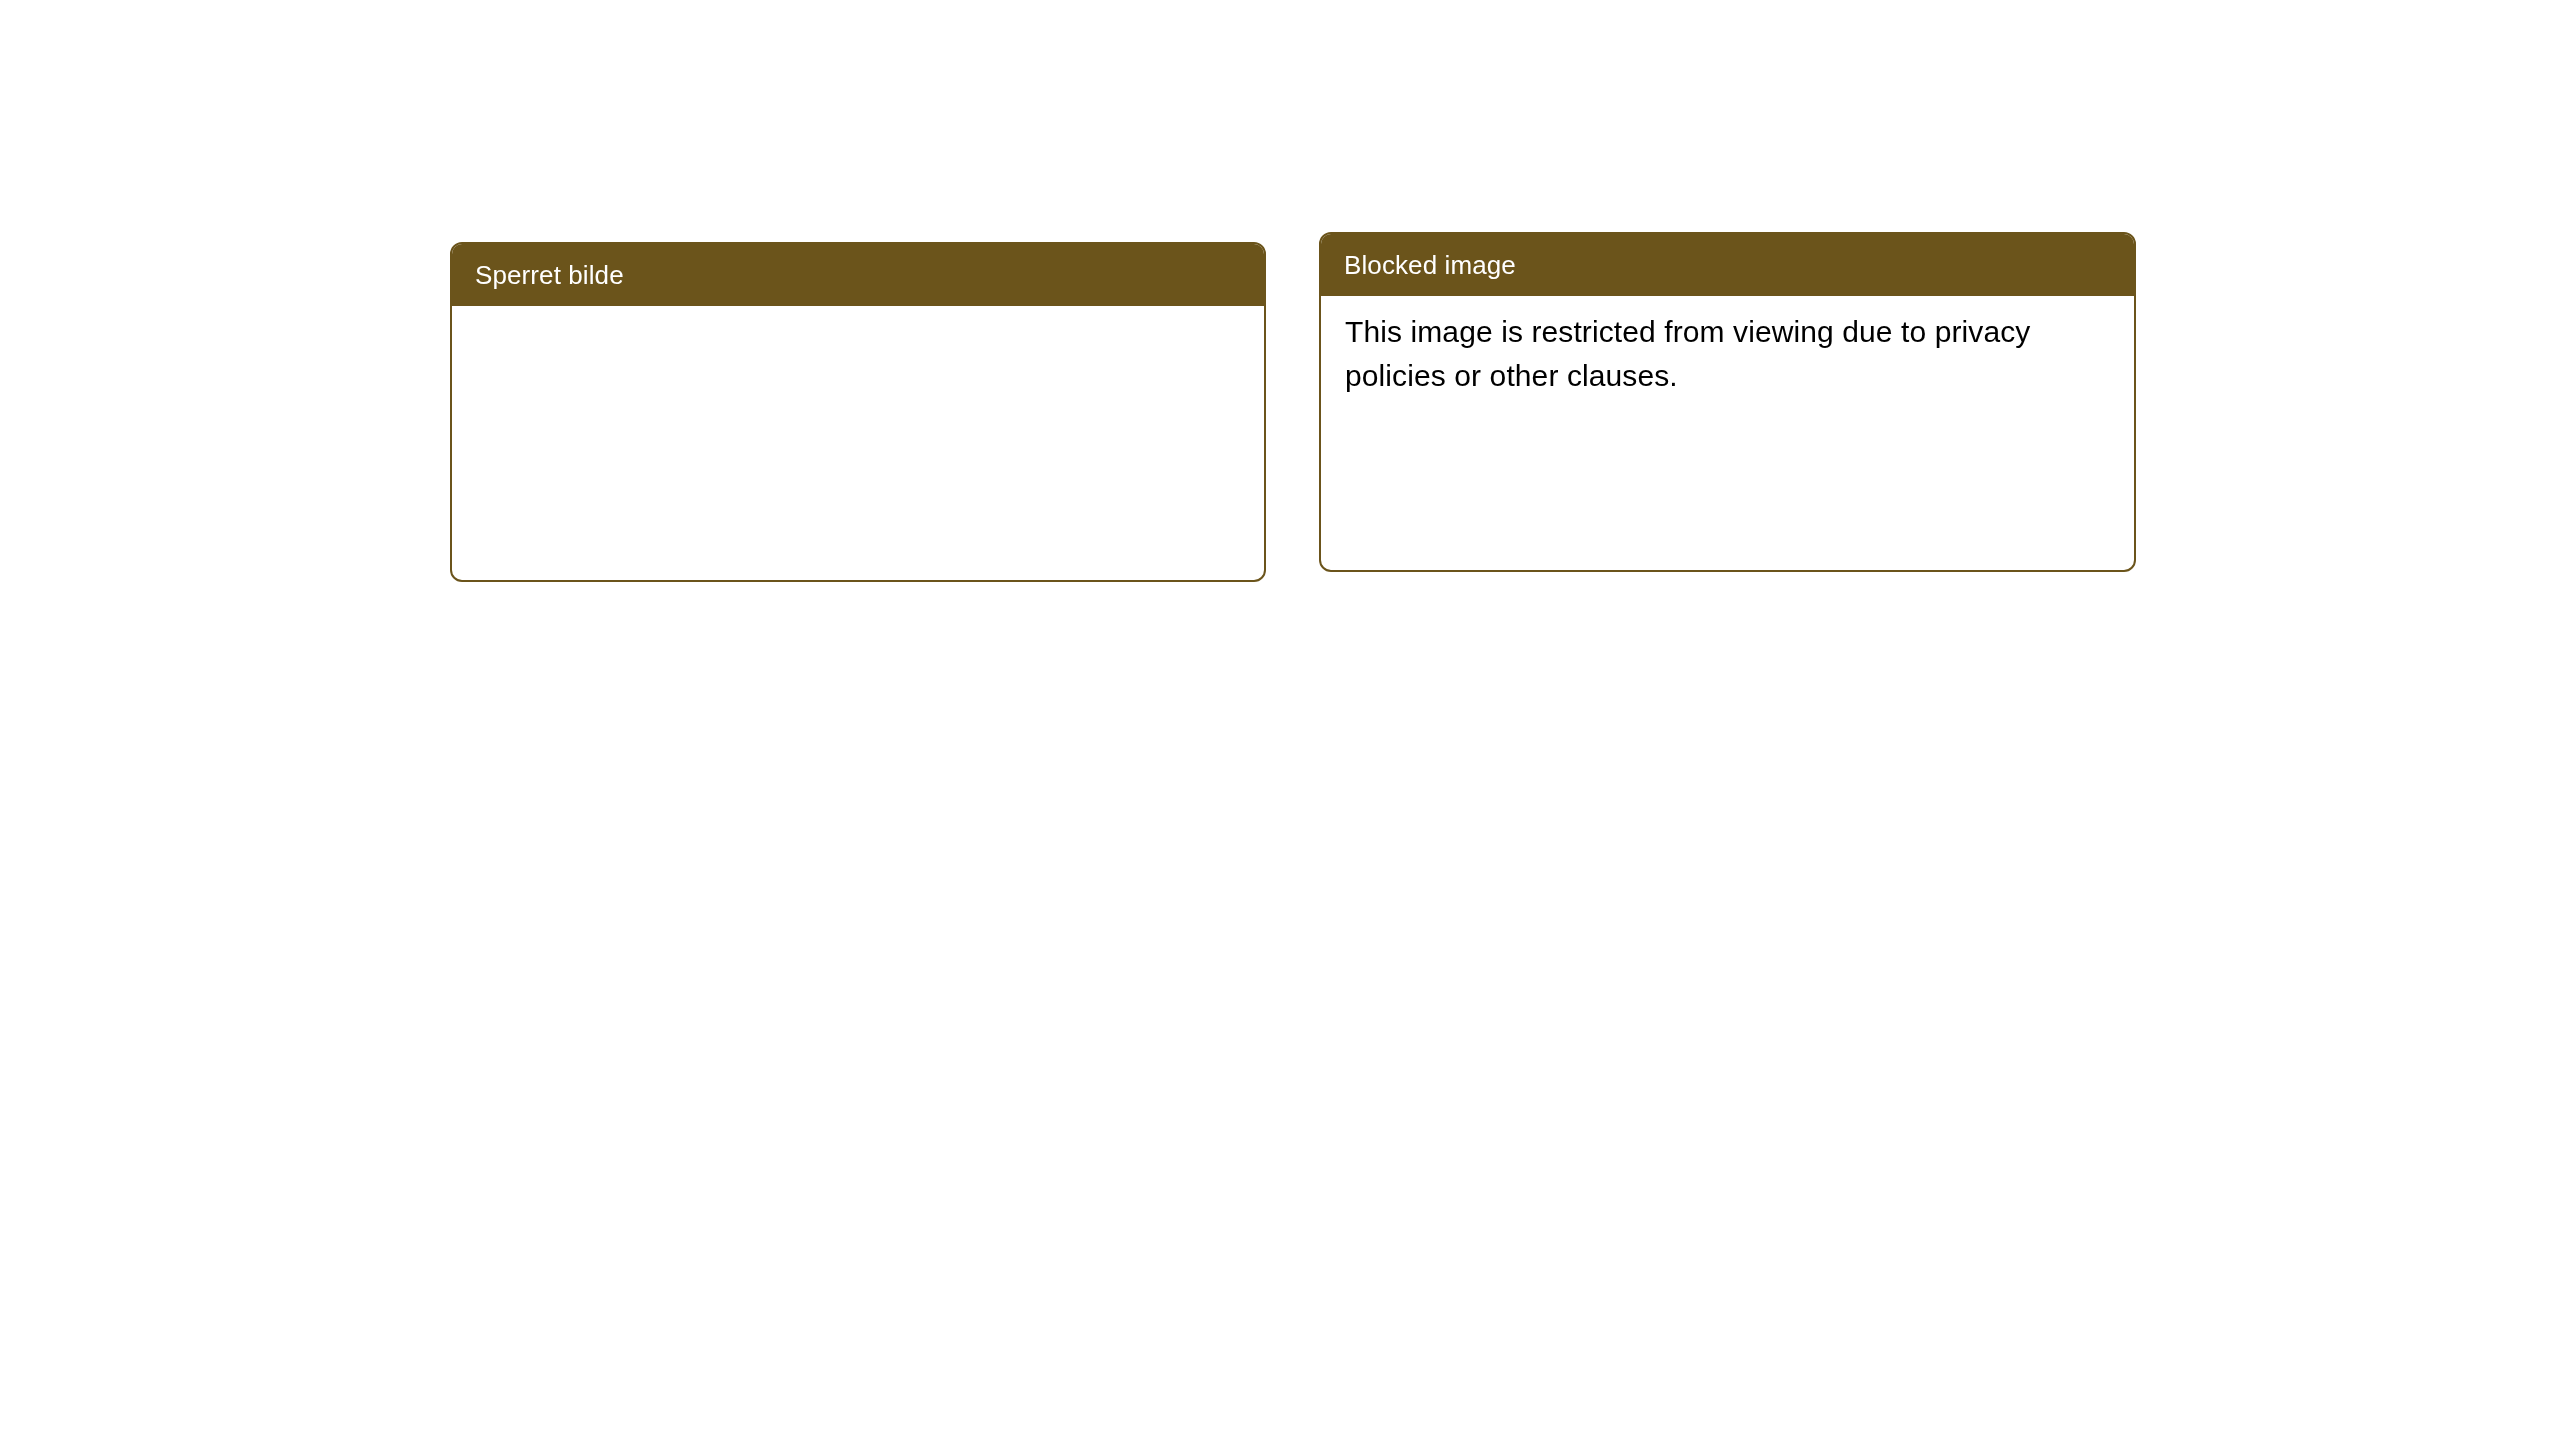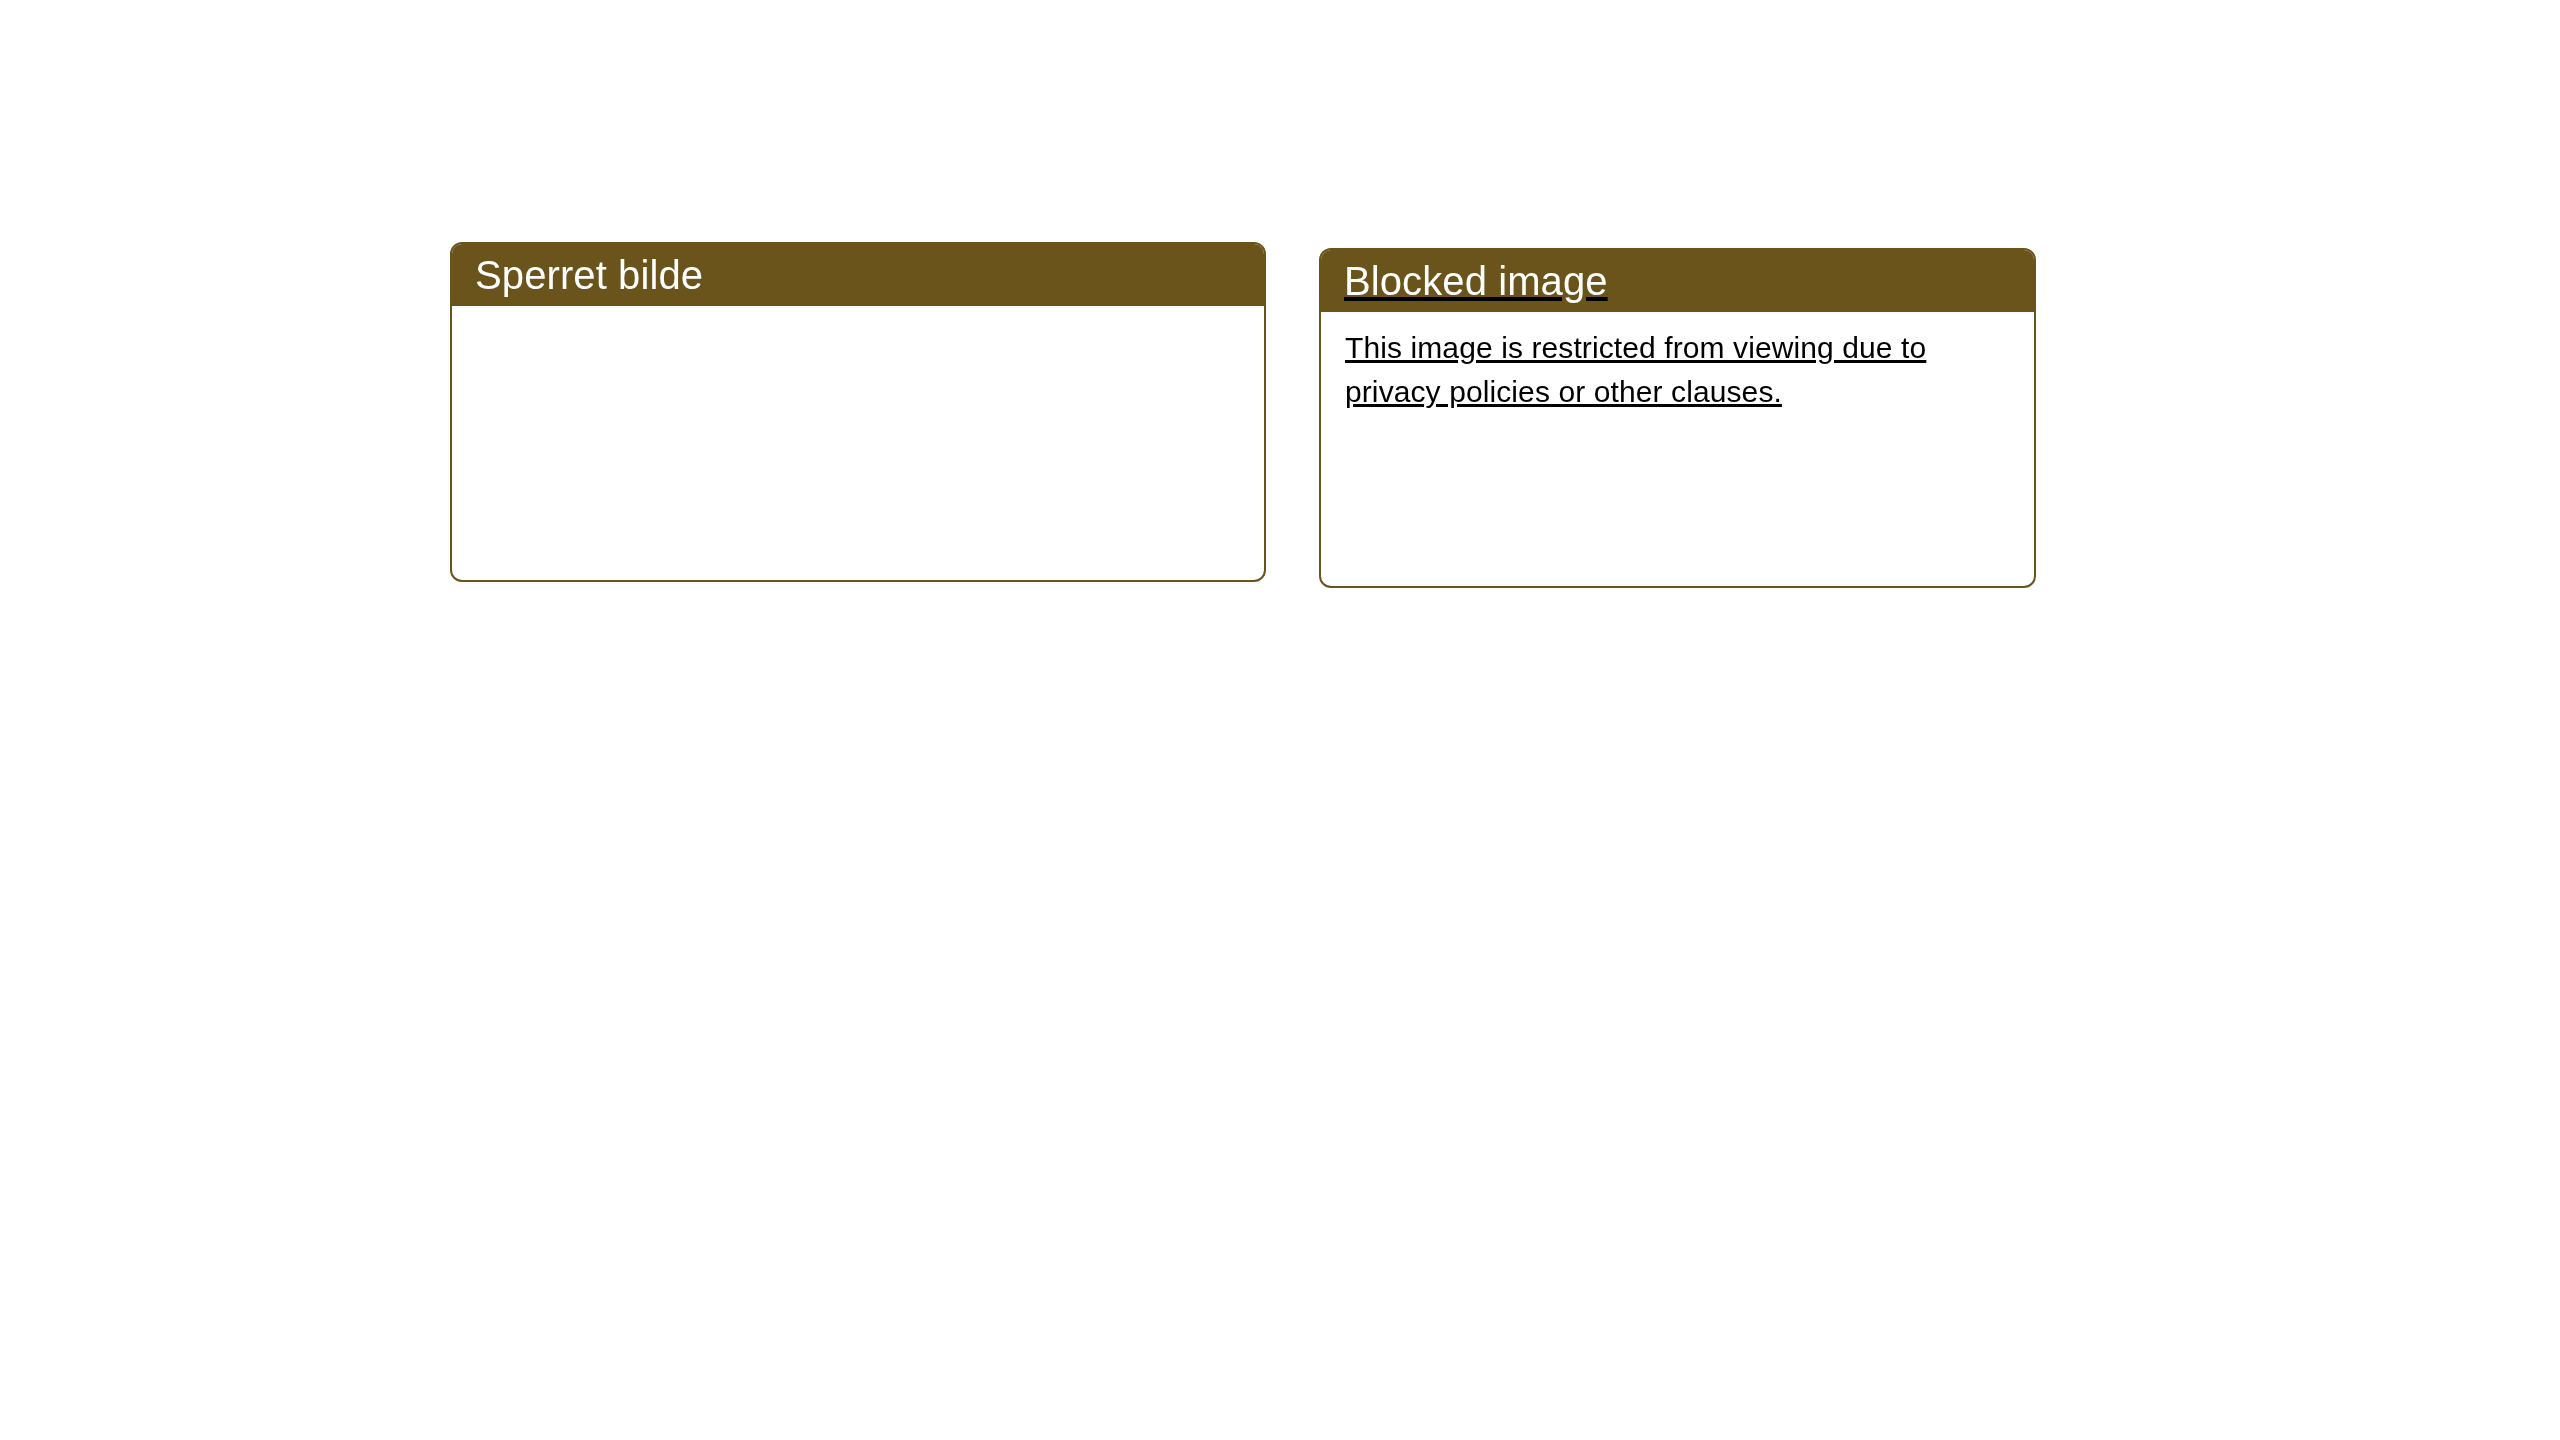--- a/index.html
+++ b/index.html
@@ -29,38 +29,37 @@
 
   .notice-card--no {
     left: 450px;
     top: 242px;
     width: 816px;
     height: 340px;
   }
 
   .notice-card--en {
     left: 1319px;
-    top: 248px;
-    width: 717px;
+    top: 232px;
+    width: 817px;
     height: 340px;
-    text-decoration: underline;
   }
 
   .notice-header {
     box-sizing: border-box;
     height: 62px;
     background: #6b541b;
     display: flex;
     align-items: center;
     padding: 0 0 0 23px;
   }
 
   .notice-title {
     color: #ffffff;
-    font-size: 40px;
+    font-size: 26px;
     font-weight: 400;
     line-height: 1;
     letter-spacing: 0.1px;
     white-space: nowrap;
   }
 
   .notice-body {
     box-sizing: border-box;
     padding: 14px 24px 0 24px;
     color: #000000;

